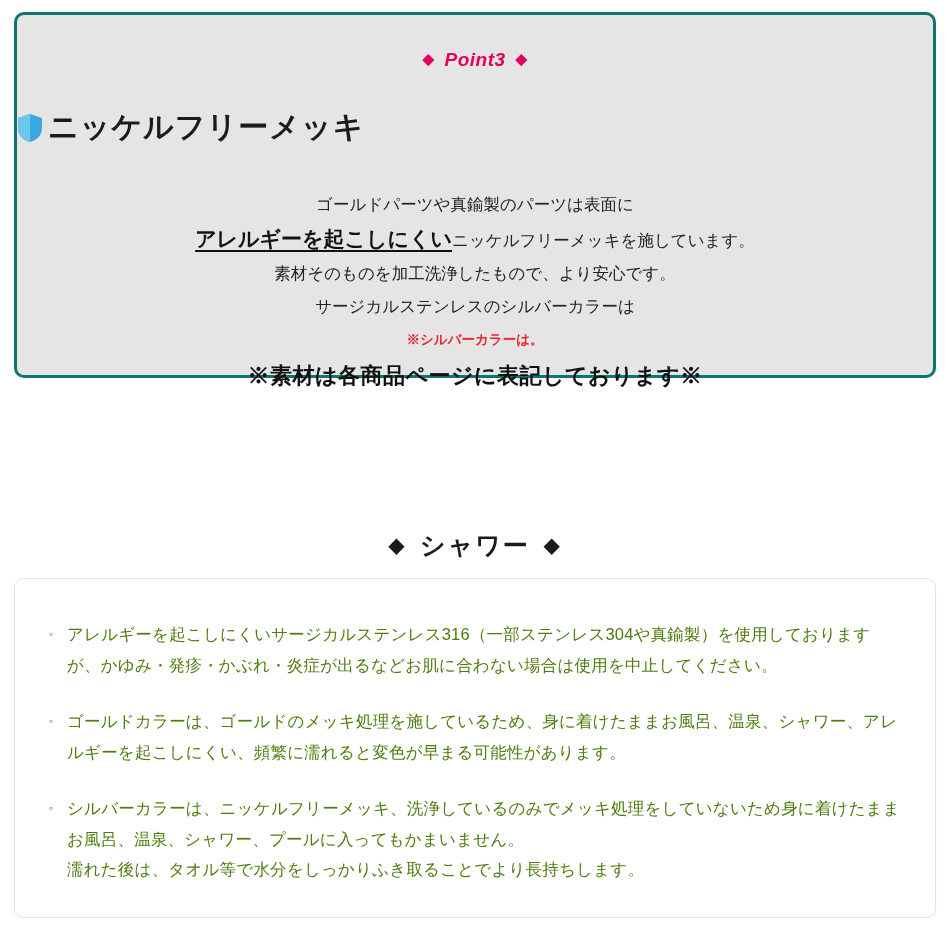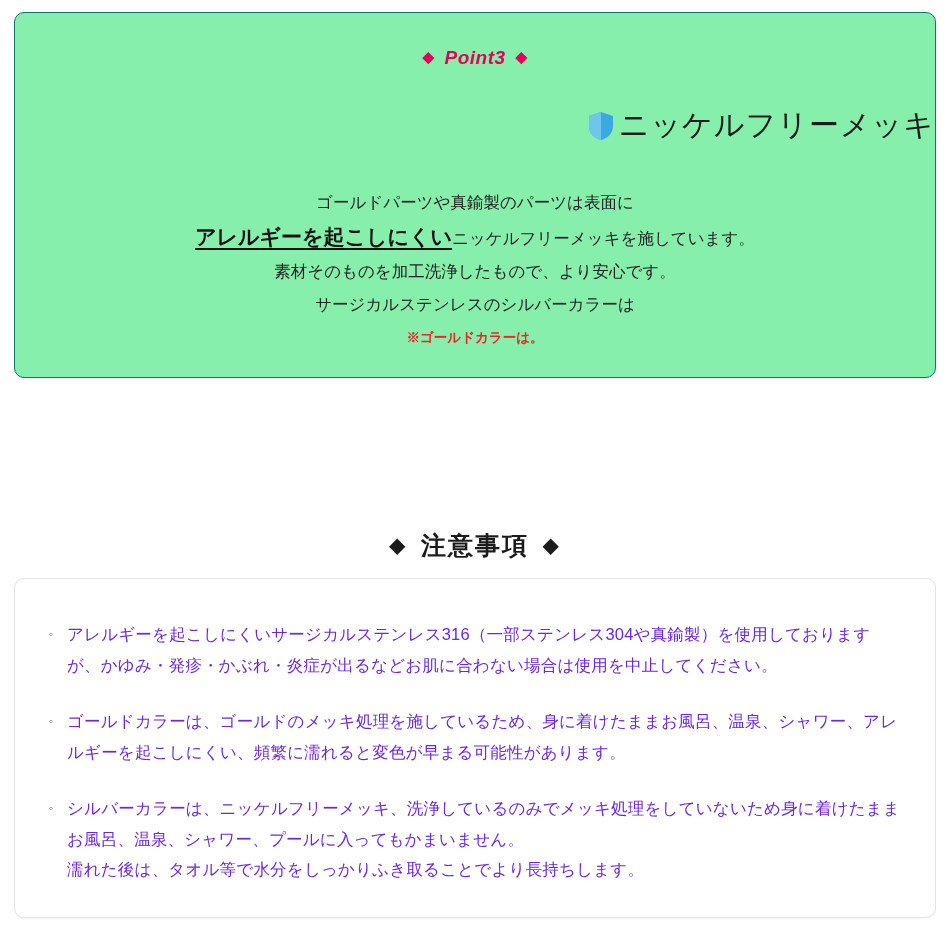--- a/index.html
+++ b/index.html
@@ -22,22 +22,22 @@
   }
 
   
   .point-card {
     position: absolute;
     left: 14px;
     top: 12px;
     width: 922px;
     height: 366px;
     box-sizing: border-box;
-    background: #86efac;
-    border: 1px solid #0f766e;
+    background: #e5e5e5;
+    border: 3px solid #0f766e;
     border-radius: 10px;
     box-shadow: 0 1px 2px rgba(0,0,0,0.03);
   }
 
   .point-label {
     text-align: center;
     margin-top: 34px;
     font-size: 19px;
     font-weight: bold;
     font-style: italic;
@@ -49,26 +49,26 @@
     font-size: 15px;
     margin: 0 10px;
     position: relative;
     top: -2px;
   }
 
   .point-heading {
     text-align: center;
     margin-top: 36px;
     font-size: 30px;
-    font-weight: normal;
+    font-weight: bold;
     color: #1b1b1b;
     letter-spacing: 1px;
     display: flex;
     align-items: center;
-    justify-content: flex-end;
+    justify-content: flex-start;
     gap: 5px;
   }
   .shield-icon {
     display: inline-block;
     width: 26px;
     height: 30px;
     flex: 0 0 auto;
   }
 
   .point-body {
@@ -147,21 +147,21 @@
     width: 18px;
     margin-top: 9px;
     font-size: 12px;
     color: #555555;
     line-height: 1;
   }
   .note-text {
     flex: 1 1 auto;
     font-size: 16.5px;
     line-height: 1.85;
-    color: #6d28d9;
+    color: #4d7c0f;
     letter-spacing: 0.2px;
     white-space: pre-line;
   }
 </style>
 </head>
 <body>
 
 <div class="page">
 
   <section class="point-card">
@@ -180,27 +180,28 @@
       <span>ニッケルフリーメッキ</span>
     </h2>
 
     <div class="point-body">
       <div>ゴールドパーツや真鍮製のパーツは表面に</div>
       <div class="line-big">
         <span class="underline-strong">アレルギーを起こしにくい</span><span style="font-size:16.5px">ニッケルフリーメッキを施しています。</span>
       </div>
       <div>素材そのものを加工洗浄したもので、より安心です。</div>
       <div>サージカルステンレスのシルバーカラーは</div>
-      <div class="small-note">※ゴールドカラーは。</div>
+      <div class="small-note">※シルバーカラーは。</div>
+      <div class="final-note">※素材は各商品ページに表記しております※</div>
     </div>
 
   </section>
 
   <h2 class="section-heading">
-    <span class="diamond">◆</span><span>注意事項</span><span class="diamond">◆</span>
+    <span class="diamond">◆</span><span>シャワー</span><span class="diamond">◆</span>
   </h2>
 
   <section class="notes-card">
 
     <div class="note-item">
       <span class="note-bullet">◦</span>
       <span class="note-text">アレルギーを起こしにくいサージカルステンレス316（一部ステンレス304や真鍮製）を使用しておりますが、かゆみ・発疹・かぶれ・炎症が出るなどお肌に合わない場合は使用を中止してください。</span>
     </div>
 
     <div class="note-item">

